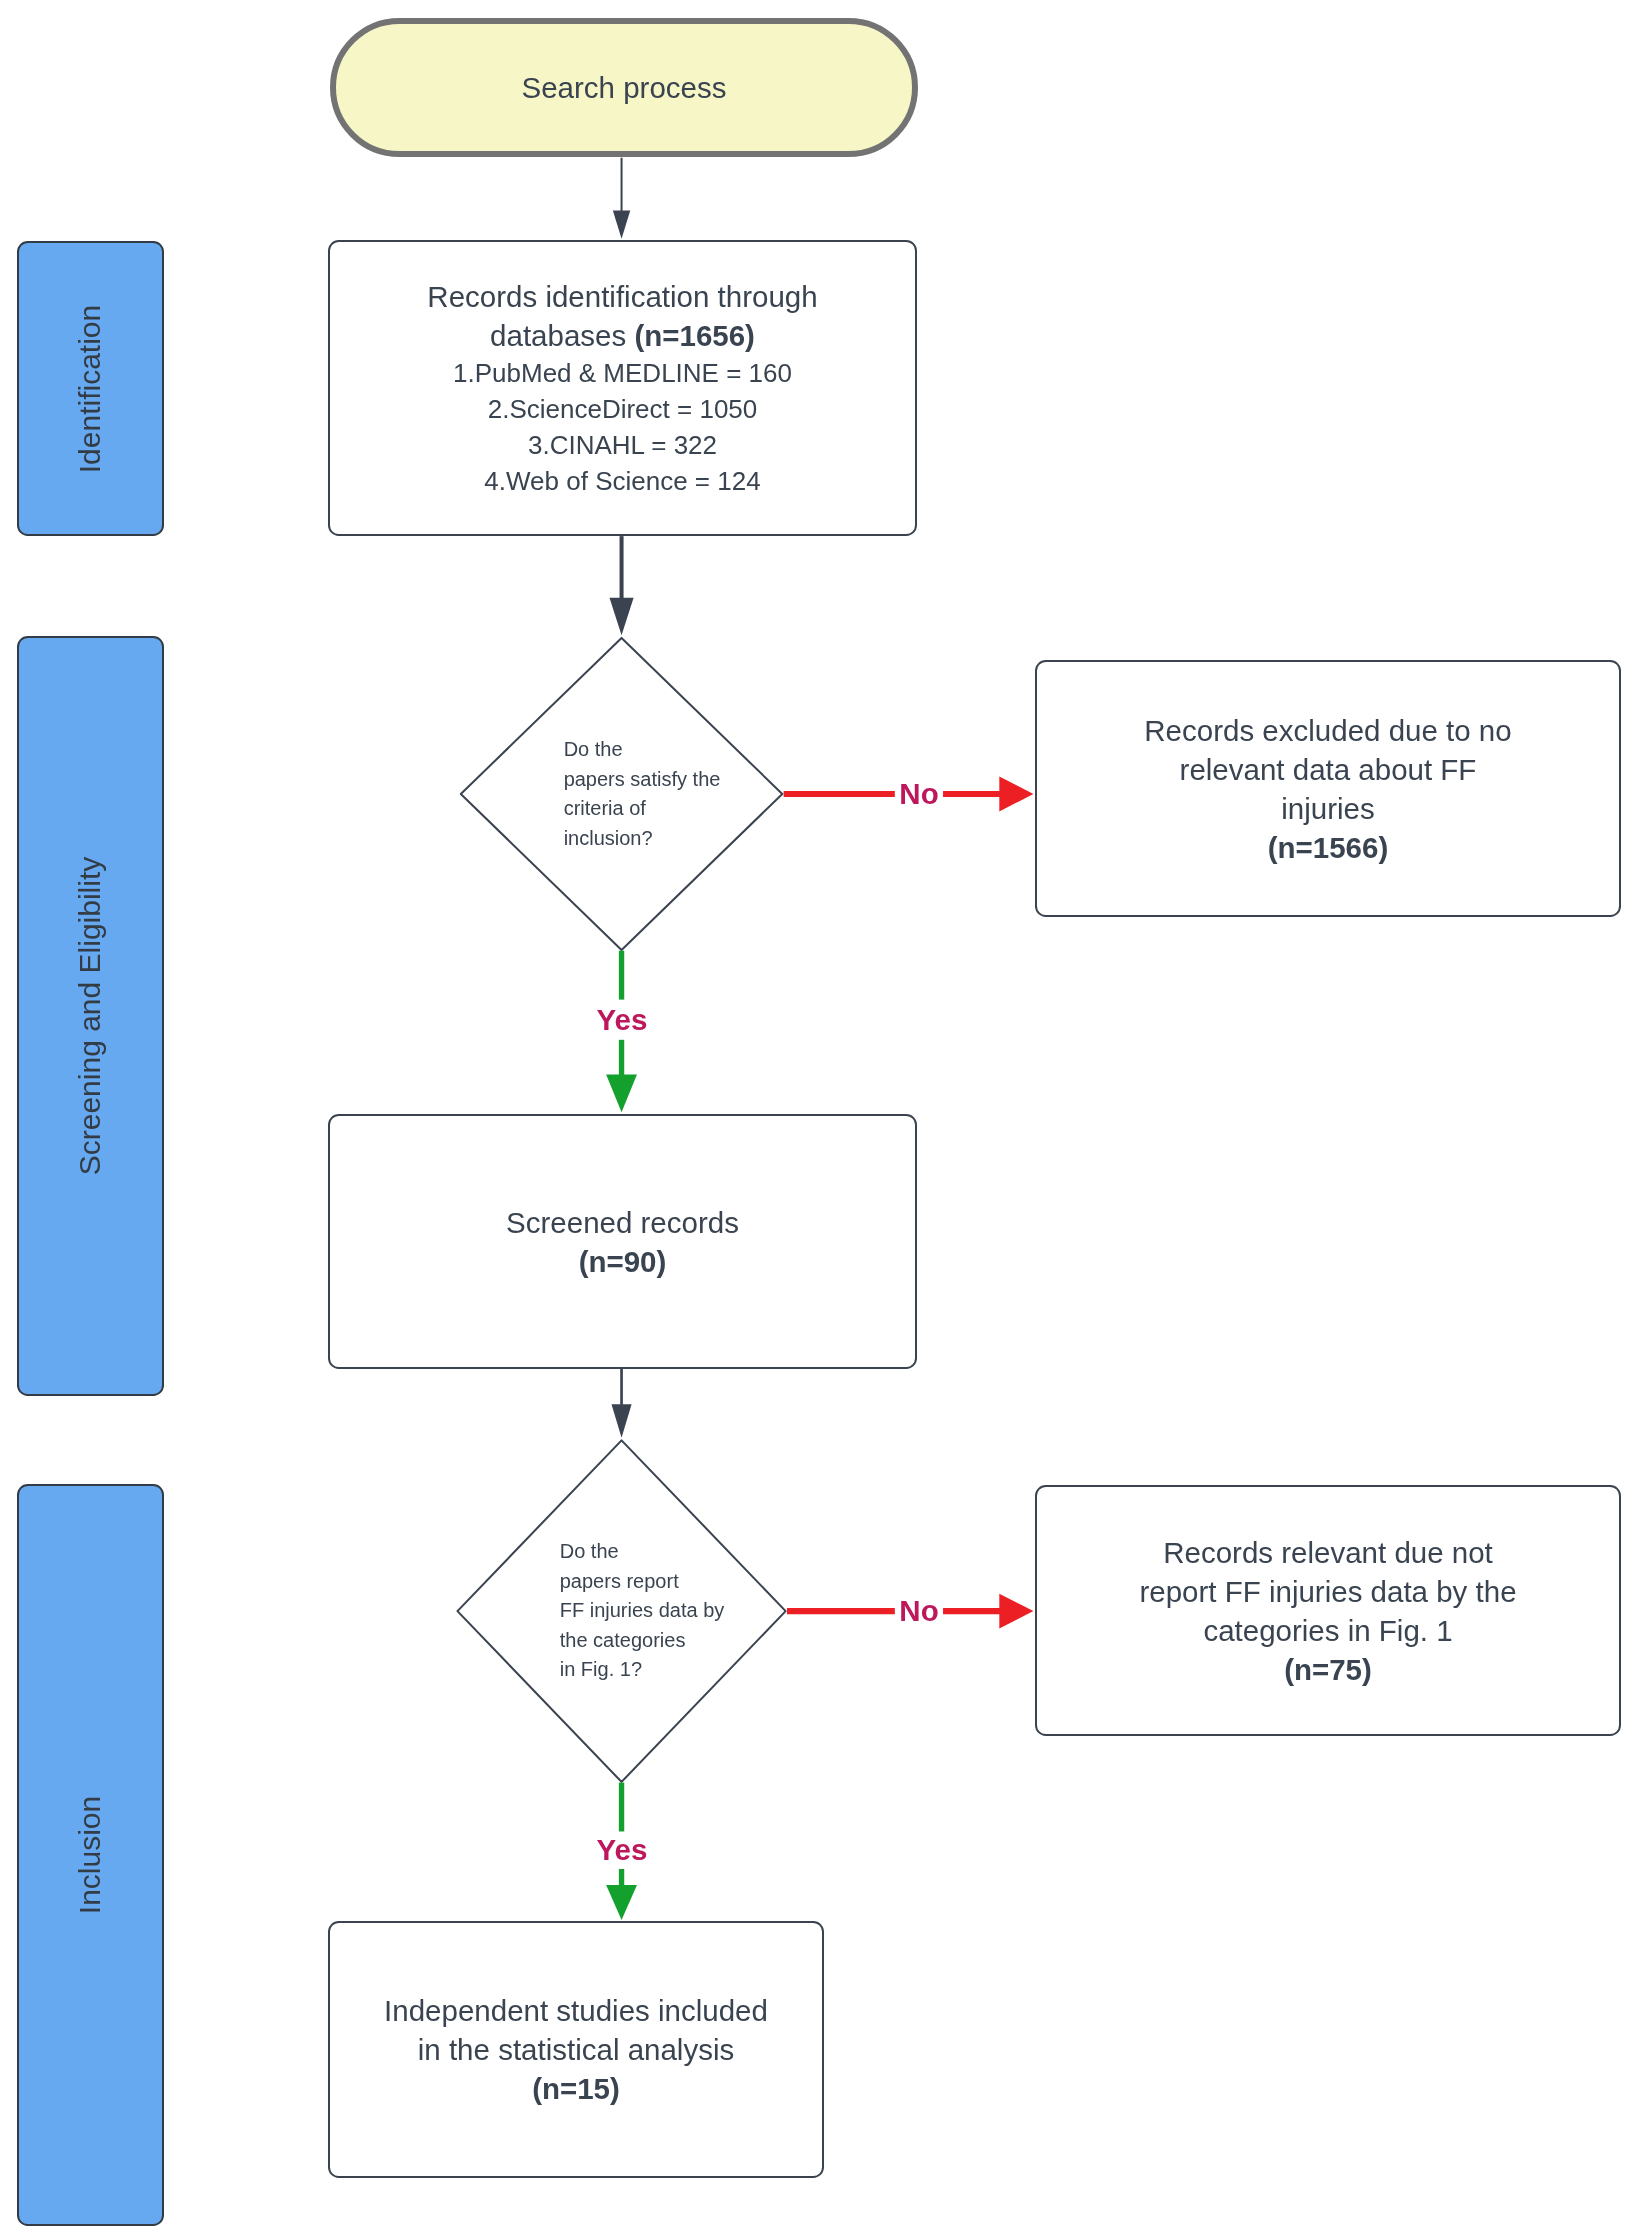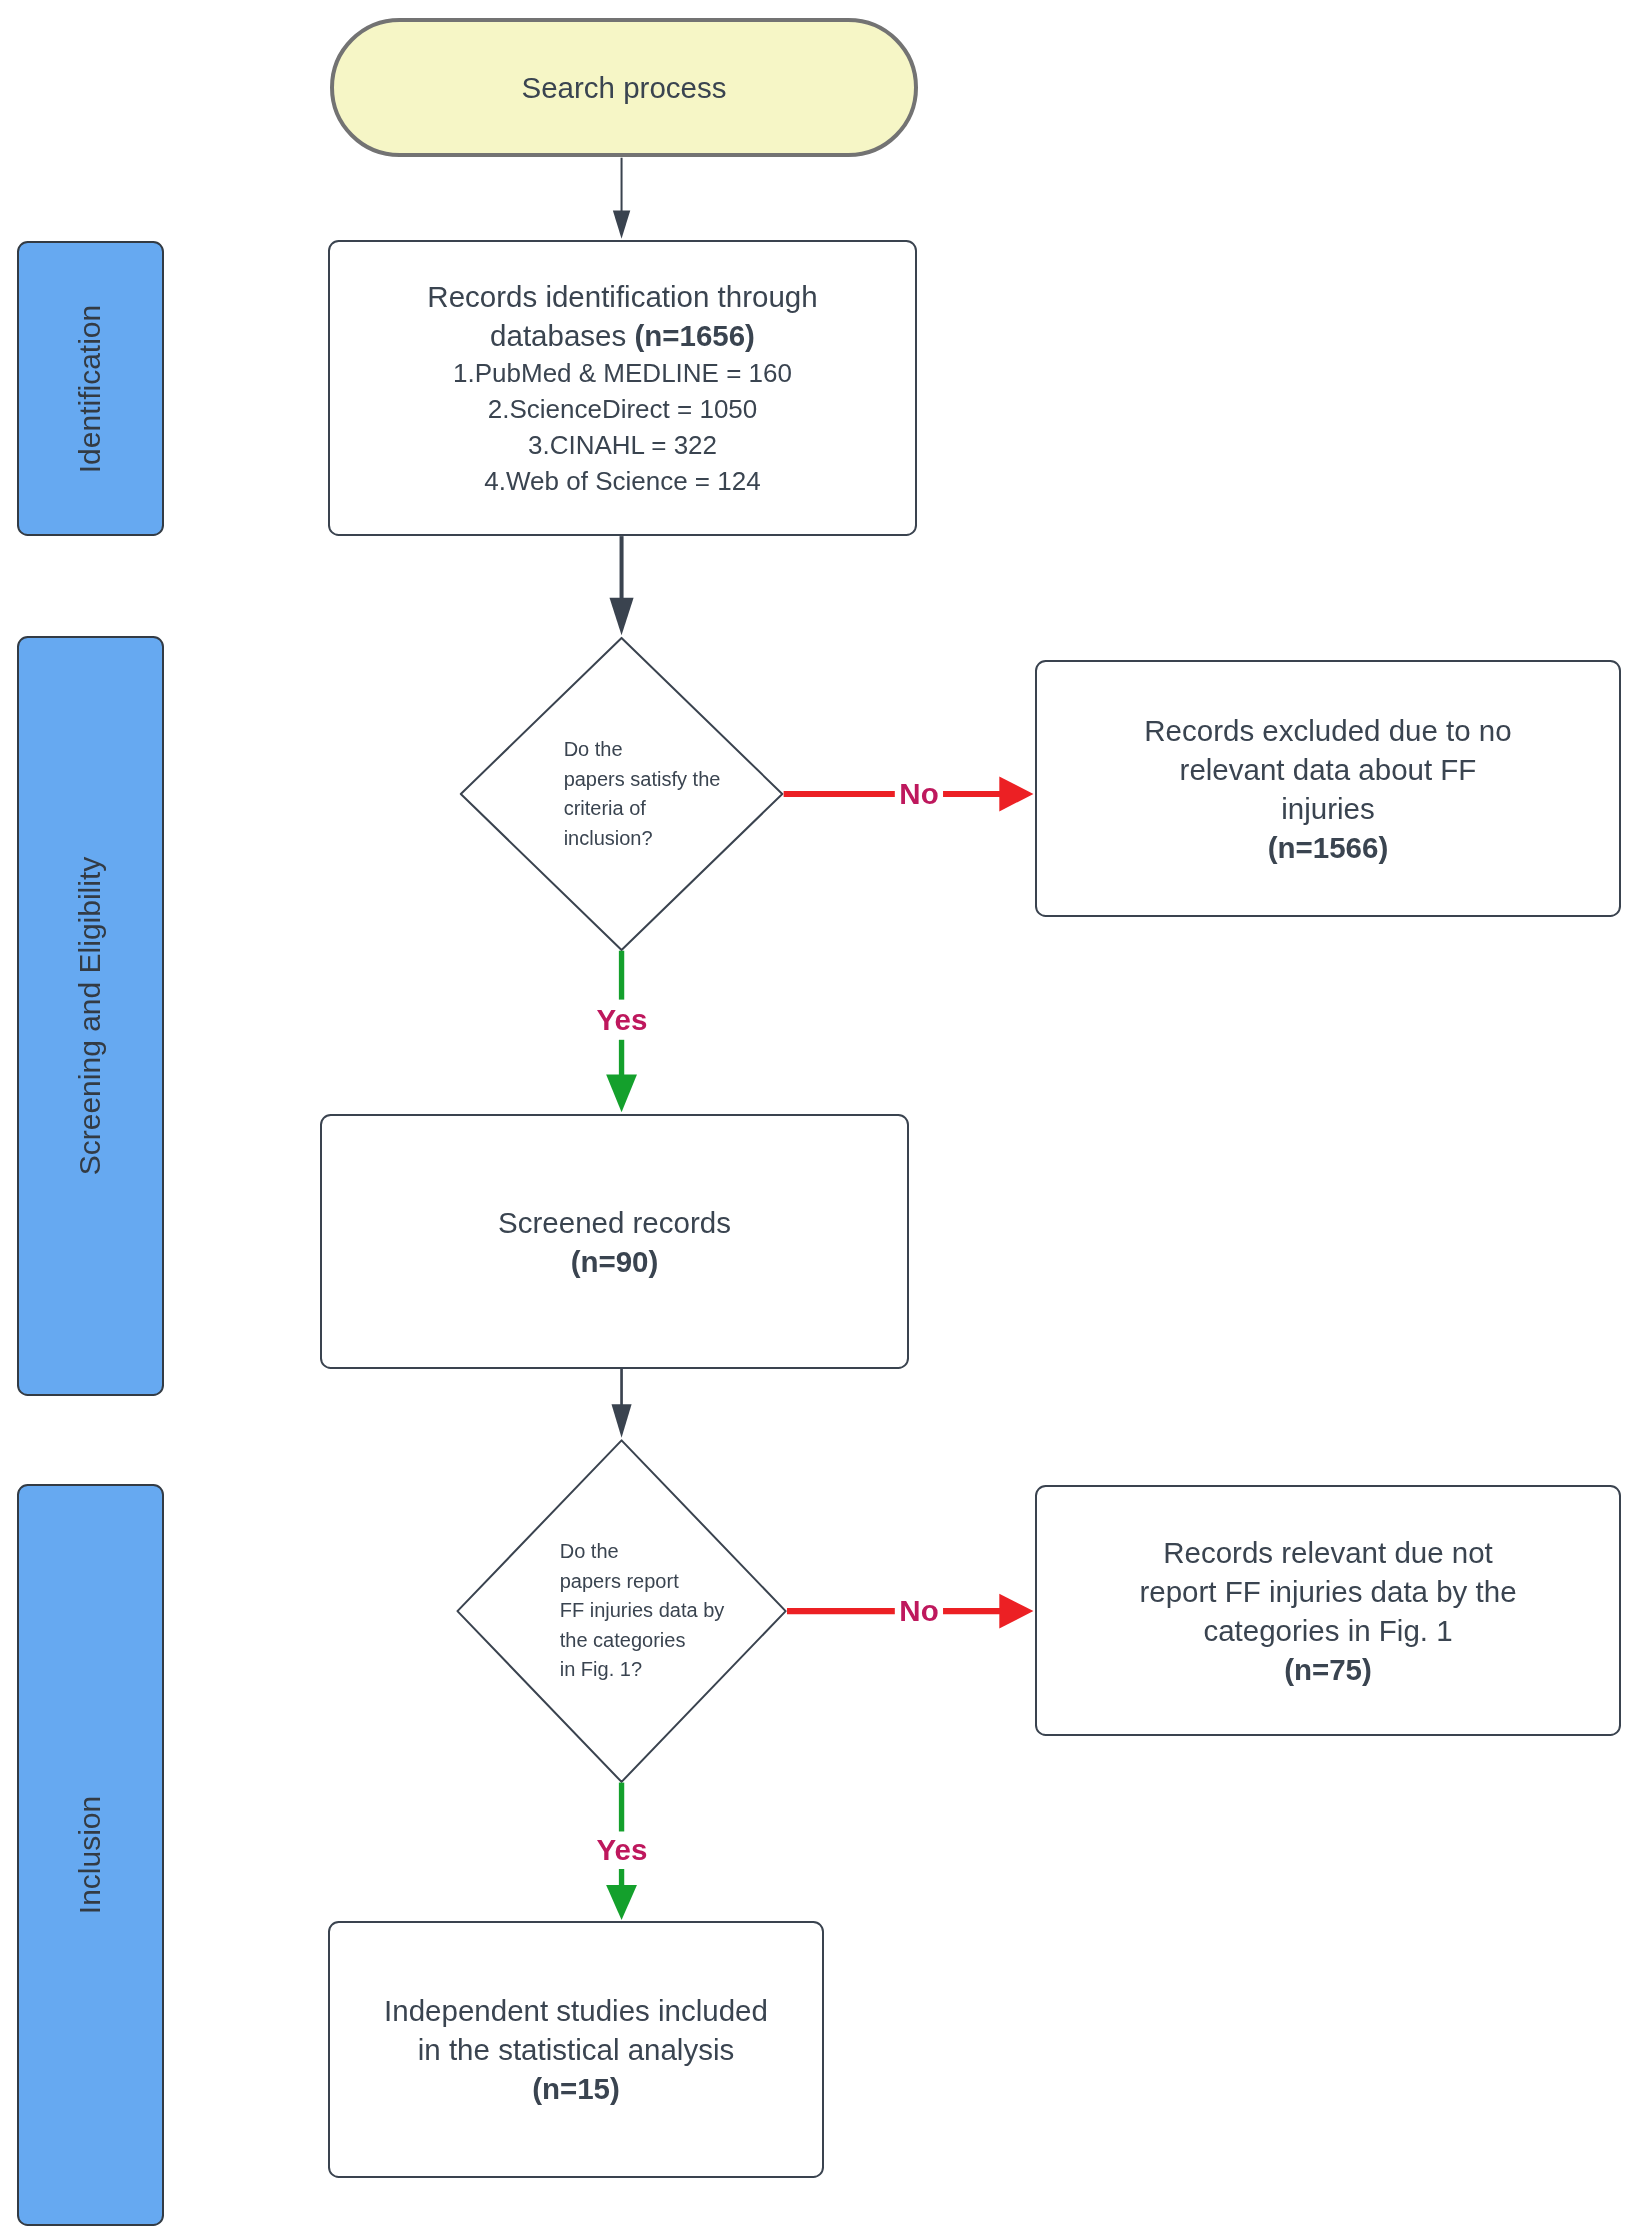--- a/index.html
+++ b/index.html
@@ -30,33 +30,33 @@
     flex-direction: column;
     align-items: center;
     justify-content: center;
     text-align: center;
     z-index: 2;
   }
   .oval {
     left: 330px; top: 18px;
     width: 588px; height: 139px;
     background: #F6F6C6;
-    border: 4px solid #737373;
+    border: 6px solid #737373;
     border-radius: 80px;
     font-size: 29.5px;
   }
   .box {
     background: #ffffff;
     border: 2px solid #3A434F;
     border-radius: 10.7px;
   }
   .identification-box { left: 328px; top: 240px; width: 589px; height: 296px; }
   .rb1 { left: 1035px; top: 660px;  width: 586px; height: 257px; }
   .rb2 { left: 1035px; top: 1485px; width: 586px; height: 251px; }
-  .screened-box { left: 320px; top: 1114px; width: 589px; height: 255px; }
+  .screened-box { left: 328px; top: 1114px; width: 589px; height: 255px; }
   .final-box    { left: 328px; top: 1921px; width: 496px; height: 257px; }
 
   .line.lg { font-size: 29.5px; line-height: 39px; white-space: nowrap; }
   .line.md { font-size: 26px; line-height: 36px; white-space: nowrap; }
   .bold { font-weight: 700; }
 
   .section {
     position: absolute;
     left: 16.7px;
     width: 147px;

